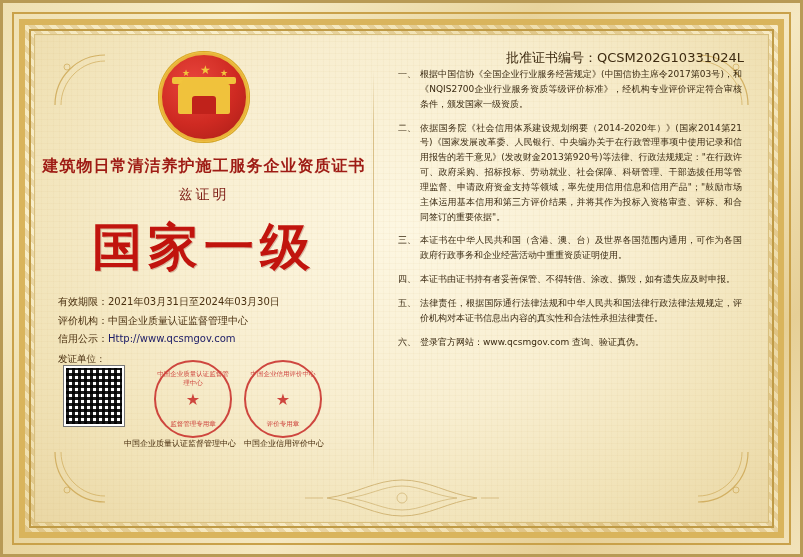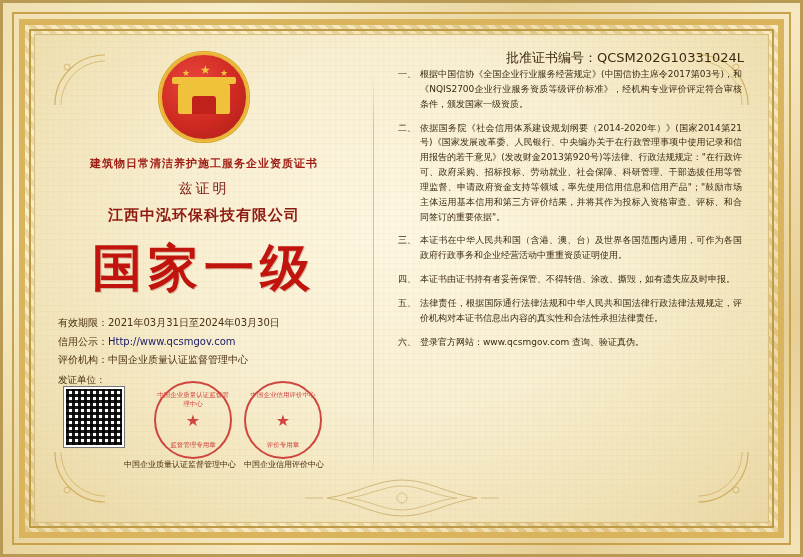--- a/index.html
+++ b/index.html
@@ -168,21 +168,21 @@
   .l-title1 {
     font-family: "DejaVu Sans", "Liberation Sans", sans-serif;
     font-size: 19px;
     font-weight: bold;
     color: #9e1b14;
     letter-spacing: 2px;
     margin-top: 2px;
   }
   .l-title2 {
     font-family: "DejaVu Sans", "Liberation Sans", sans-serif;
-    font-size: 11px;
+    font-size: 16px;
     font-weight: bold;
     color: #9e1b14;
     letter-spacing: 1px;
     margin-top: 7px;
     text-align: center;
     white-space: nowrap;
   }
   .l-zizheng {
     font-family: "DejaVu Serif", "Liberation Serif", serif;
     font-size: 14px;
@@ -403,32 +403,31 @@
             <span class="star s0">★</span>
             <span class="star s1">★</span>
             <span class="star s2">★</span>
             <span class="star s3">★</span>
             <span class="star s4">★</span>
           </div>
         </div>
 
         <div class="l-title2">建筑物日常清洁养护施工服务企业资质证书</div>
         <div class="l-zizheng">兹证明</div>
-        <div class="l-company">江西中泓环保科技有限公司</div>
         <div class="l-grade">国家一级</div>
 
         <div class="l-meta">
           <div>
             <span>有效期限：</span><span class="val">2021年03月31日至2024年03月30日</span>
           </div>
           <div>
-            <span>信用公示：</span><span class="url">Http://www.qcsmgov.com</span>
+            <span>评价机构：</span><span class="val">中国企业质量认证监督管理中心</span>
           </div>
           <div>
-            <span>评价机构：</span><span class="val">中国企业质量认证监督管理中心</span>
+            <span>信用公示：</span><span class="url">Http://www.qcsmgov.com</span>
           </div>
         </div>
 
         <div class="l-issuer-label">发证单位：</div>
 
         <div class="stamps">
           <div class="qr"></div>
 
           <div class="stamp s-a">
             <div class="arc-top">中国企业质量认证监督管理中心</div>

